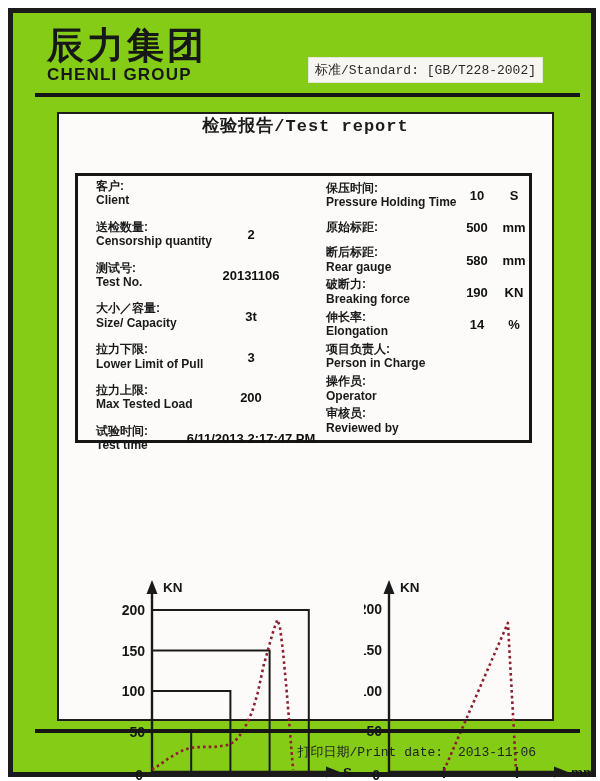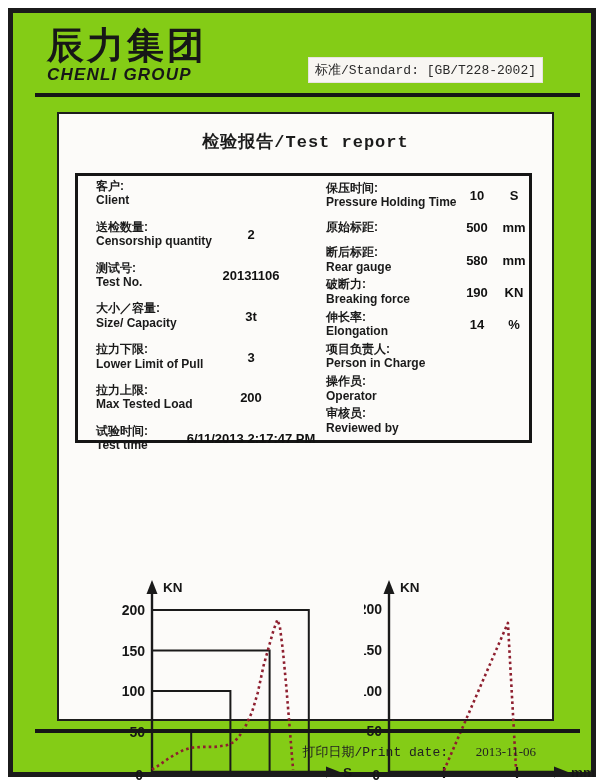--- a/index.html
+++ b/index.html
@@ -3,30 +3,30 @@
 <meta charset="utf-8">
 <style>
   html,body{margin:0;padding:0;background:#ffffff;}
   body{width:600px;height:781px;position:relative;overflow:hidden;
        font-family:"Liberation Sans",sans-serif;color:#141414;}
   .page{position:absolute;left:8px;top:8px;width:578px;height:759px;
         border:5px solid #1b1b1b;background:#84cc16;}
   
   .logo{position:absolute;left:34px;top:14px;}
   .logo-cn{font-size:37px;font-weight:900;letter-spacing:3px;line-height:1.0;color:#171717;}
-  .logo-en{font-size:17px;font-weight:800;letter-spacing:1.2px;margin-top:1px;color:#171717;font-style:italic;}
+  .logo-en{font-size:17px;font-weight:800;letter-spacing:1.2px;margin-top:1px;color:#171717;}
   .standard{position:absolute;right:48px;top:44px;font-family:"Liberation Mono","DejaVu Sans Mono",monospace;
             font-size:13px;color:#2a2a2a;background:#f8f6f2;border:1px solid #e7e4de;padding:3px 6px;}
   .hr{position:absolute;left:22px;width:545px;height:4px;background:#161616;}
   .hr-top{top:80px;}
   .hr-bottom{top:716px;}
   
   .report-box{position:absolute;left:44px;top:99px;width:493px;height:605px;
               border:2px solid #1d1d1d;background:#fcfbf9;}
-  .report-title{position:absolute;left:0;top:16px;width:100%;text-align:center;
+  .report-title{position:absolute;left:0;top:0;width:100%;text-align:center;
                 font-family:"Liberation Mono","DejaVu Sans Mono",monospace;
                 font-size:17px;font-weight:700;letter-spacing:1px;color:#1c1c1c;}
   
   .data-table{position:absolute;left:16px;top:59px;width:457px;height:270px;
               border:3px solid #151515;box-sizing:border-box;background:#fcfbf9;}
   .col{position:absolute;top:3px;height:258px;display:flex;flex-direction:column;}
   .col-left{left:18px;width:228px;gap:12px;}
   .col-right{left:248px;width:202px;}
   .trow{flex:1;position:relative;display:flex;flex-direction:column;justify-content:center;}
   .lab-zh{font-size:12px;font-weight:700;line-height:1.2;color:#1a1a1a;}
@@ -37,21 +37,21 @@
   .col-right .val{left:126px;width:50px;}
   .unit{position:absolute;top:50%;transform:translateY(-50%);left:168px;width:40px;
         text-align:center;font-size:13px;font-weight:700;color:#111;}
   
   .chart{position:absolute;width:250px;height:236px;}
   #chart-left{left:55px;top:458px;}
   #chart-right{left:305px;top:458px;}
   
   .print-line{position:absolute;right:55px;top:730px;font-family:"Liberation Mono","DejaVu Sans Mono",monospace;
               font-size:13px;color:#222;}
-  .print-line .date{margin-left:20px;font-family:Liberation Serif, serif;}
+  .print-line .date{margin-left:7px;}
 </style>
 </head>
 <body>
 
 <div class="page">
 
   <div class="logo">
     <div class="logo-cn">辰力集团</div>
     <div class="logo-en">CHENLI GROUP</div>
   </div>

